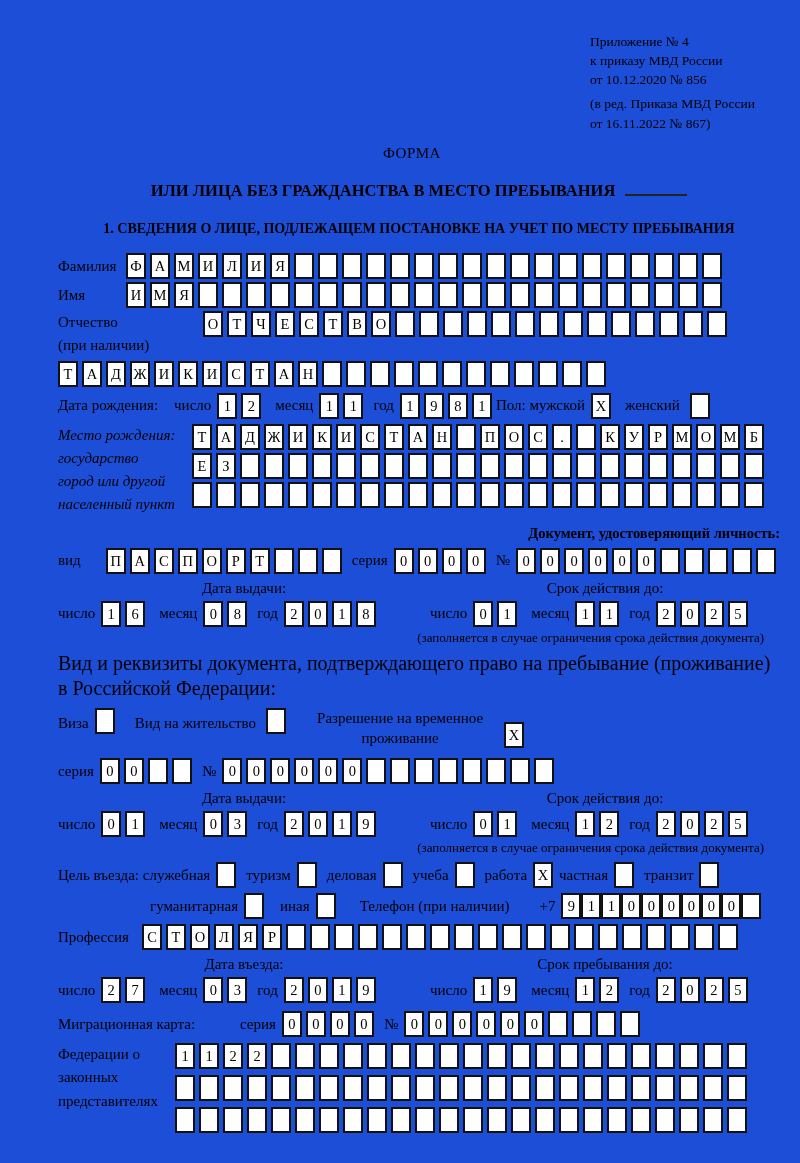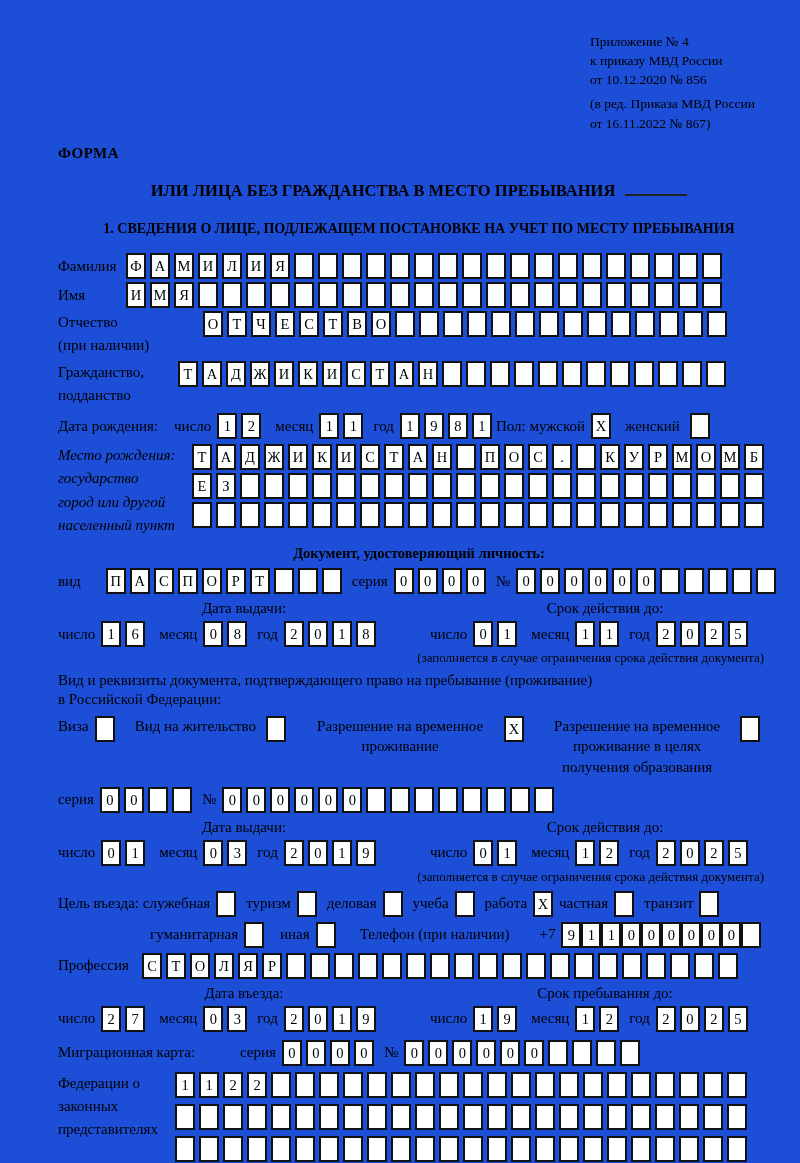--- a/index.html
+++ b/index.html
@@ -6,48 +6,48 @@
   .page{
     position:relative;
     width:800px;height:1163px;
     box-sizing:border-box;
     padding:32px 20px 10px 58px;
     font-family:"Liberation Serif","DejaVu Serif",serif;
     color:#000;background:#1d4ed8;overflow:hidden;
   }
   .appendix{margin-left:auto;width:190px;font-size:13.5px;line-height:1.42;}
   .appendix .gap{height:5px;}
-  .forma{text-align:left;font-weight:bold;font-size:15px;margin:12px 14px 0 0;letter-spacing:.5px;}
+  .forma{text-align:center;font-weight:normal;font-size:15px;margin:12px 14px 0 0;letter-spacing:.5px;}
   .title{text-align:center;font-weight:bold;font-size:16.5px;line-height:1.3;margin-top:18px;}
   .uline{display:inline-block;width:62px;border-bottom:2.5px solid #222;height:14px;margin-left:10px;}
   .sec-heading{font-weight:bold;font-size:14px;text-align:center;margin-top:20px;margin-bottom:16px;}
   .row{display:flex;align-items:center;margin-bottom:3px;}
   .row.top{align-items:flex-start;}
   .lbl{font-size:15px;white-space:nowrap;}
   .lbl2{font-size:15px;line-height:1.55;}
   .boxes{display:flex;flex-wrap:nowrap;}
   .bx{
     display:inline-block;box-sizing:border-box;
     width:20px;height:26px;border:2px solid #111;margin-right:4px;
     font-size:14.5px;line-height:22px;text-align:center;background:#fff;
   }
   .boxrows .boxes{margin-bottom:3px;}
   .w68{width:68px;}.w120{width:120px;}.w134{width:134px;font-style:italic;}.w145{width:145px;}.w70{width:70px;}.w117{width:117px;}
   .ml6{margin-left:6px;}.ml10{margin-left:10px;}.ml16{margin-left:16px;}.ml24{margin-left:24px;}
   .mr6{margin-right:6px;}.mr10{margin-right:10px;}
-  .doc-heading{font-weight:bold;font-size:14.5px;text-align:center;margin:8px 0 6px 0;}
+  .doc-heading{font-weight:bold;font-size:14.5px;text-align:right;margin:8px 0 6px 0;}
   .twocol{display:flex;margin-top:6px;}
   .col-l{width:372px;}
   .col-r{flex:1;}
   .sub-hd{font-size:15px;text-align:center;margin-bottom:4px;}
   .dline{display:flex;align-items:center;}
   .note{font-size:13px;text-align:right;margin:3px 16px 6px 0;}
-  .pline{font-size:15px;margin:0 0 2px 0;}
+  .pline{font-size:20px;margin:0 0 2px 0;}
   .optrow{display:flex;align-items:flex-start;margin-top:8px;margin-bottom:10px;}
-  .opt{display:flex;align-items:flex-start;}
+  .opt{display:flex;align-items:flex-end;}
   .olbl{font-size:15px;text-align:center;line-height:1.35;}
   .olbl.wrap1{width:188px;}
   .olbl.wrap2{width:186px;}
   .purp{display:flex;align-items:center;margin-bottom:5px;}
   .purp .lbl{margin-right:6px;}
   .purp .bx{margin-right:0;}
 </style>
 </head>
 <body>
 
@@ -159,24 +159,20 @@
         <span class="bx"></span>
         <span class="bx"></span>
         <span class="bx"></span>
         <span class="bx"></span>
         <span class="bx"></span>
         <span class="bx"></span>
       </div>
   </div>
 
   <div class="row top">
-    <div class="lbl2 w120">
-      <div>Гражданство,</div>
-      <div>подданство</div>
-    </div>
     <div class="boxes">
         <span class="bx">Т</span>
         <span class="bx">А</span>
         <span class="bx">Д</span>
         <span class="bx">Ж</span>
         <span class="bx">И</span>
         <span class="bx">К</span>
         <span class="bx">И</span>
         <span class="bx">С</span>
         <span class="bx">Т</span>
@@ -417,26 +413,20 @@
       <span class="boxes">
           <span class="bx"></span>
         </span>
     </span>
     <span class="opt ml16">
       <span class="olbl wrap1 mr10">Разрешение на временное проживание</span>
       <span class="boxes">
           <span class="bx">X</span>
         </span>
     </span>
-    <span class="opt ml16">
-      <span class="olbl wrap2 mr10">Разрешение на временное проживание в целях получения образования</span>
-      <span class="boxes">
-          <span class="bx"></span>
-        </span>
-    </span>
   </div>
 
   <div class="row">
     <div class="lbl mr6">серия</div>
     <div class="boxes">
         <span class="bx">0</span>
         <span class="bx">0</span>
         <span class="bx"></span>
         <span class="bx"></span>
       </div>

